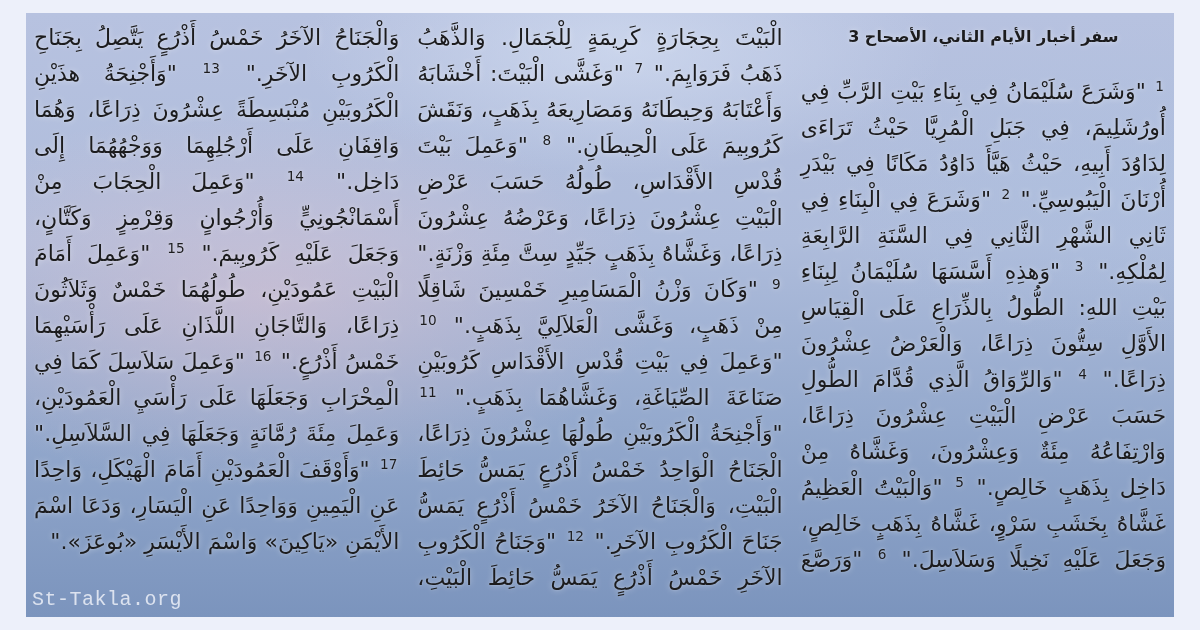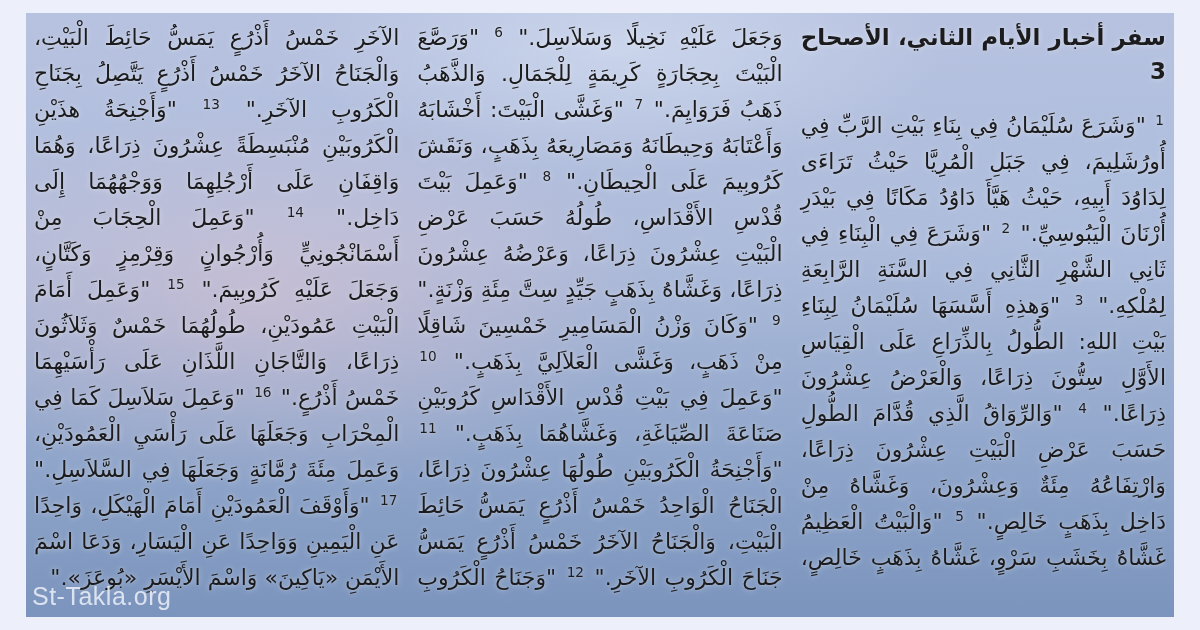--- a/index.html
+++ b/index.html
@@ -41,39 +41,40 @@
     column-fill: auto;
     overflow: hidden;
     color: var(--text, #1c1c1e);
     font-size: 22px;
     line-height: 36px;
     text-align: justify;
     text-shadow: 0 0 6px rgba(255,255,255,0.45), 0 0 2px rgba(255,255,255,0.30);
   }
   .chapter-title {
     margin: 0 0 20px 0;
-    font-size: 23px;
+    font-size: 16px;
     font-weight: bold;
+    text-align: center;
     line-height: 34px;
   }
   .verses { display: inline; }
   .verse { display: inline; }
   sup.vnum {
     font-size: 0.62em;
     line-height: 0;
     vertical-align: super;
     padding: 0 2px;
   }
   .watermark {
     position: absolute;
     left: 6px;
     bottom: 6px;
     direction: ltr;
-    font-family: Liberation Sans, sans-serif;
-    font-size: 25px;
+    font-family: Liberation Mono, monospace;
+    font-size: 20px;
     color: var(--watermark, #e9edf6);
     opacity: 0.88;
     text-shadow: none;
     letter-spacing: 0.5px;
   }
 </style>
 </head>
 <body>
 
 <div class="frame">

